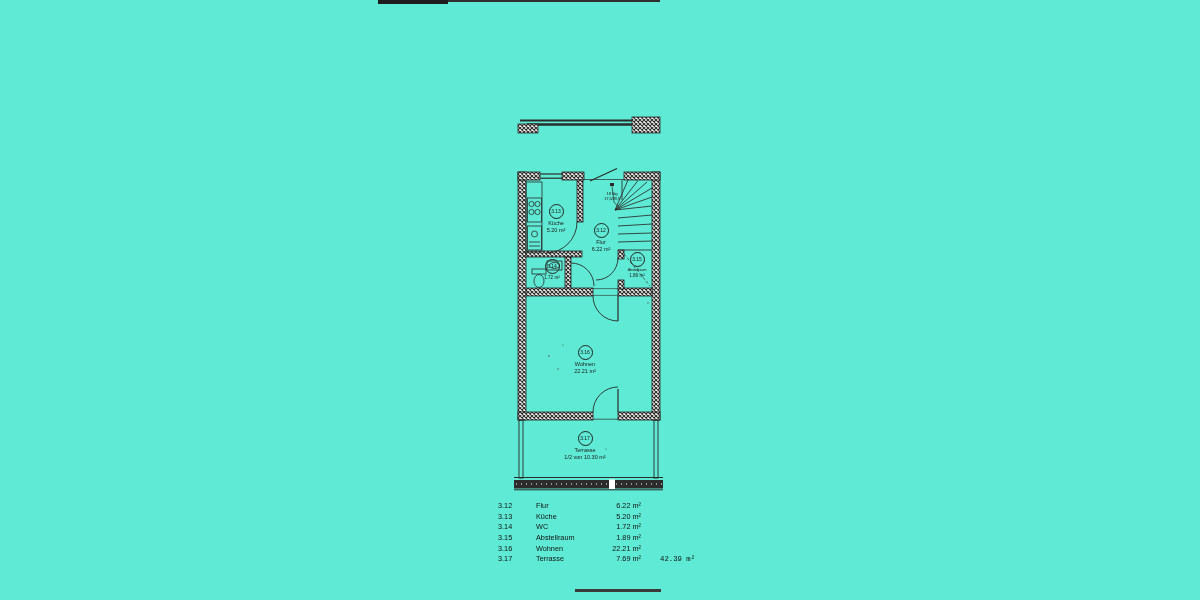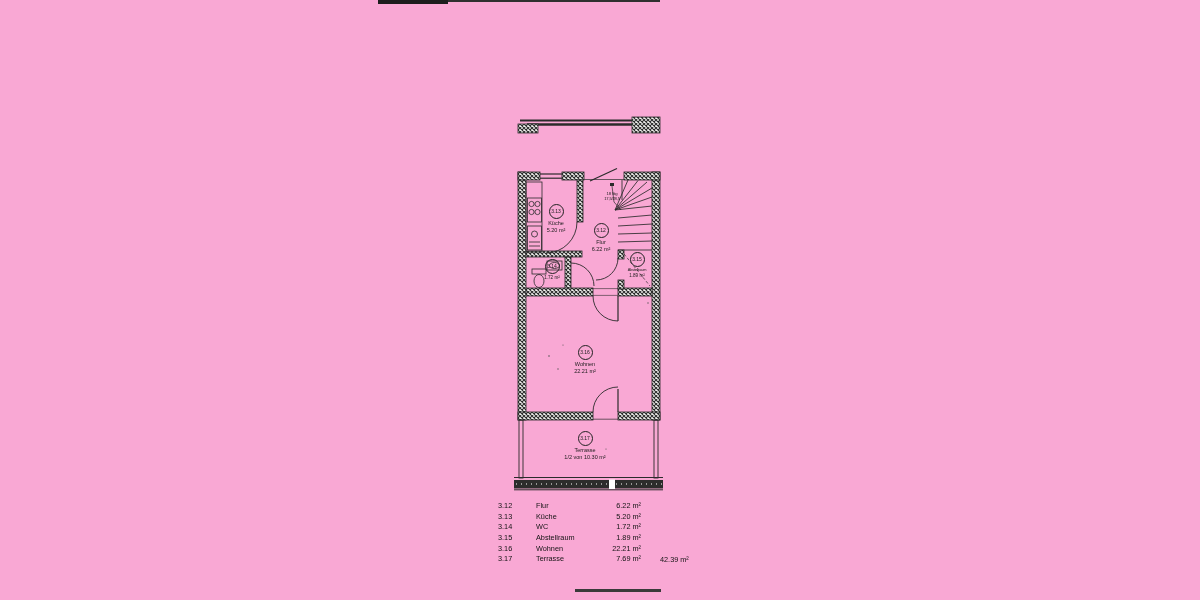--- a/index.html
+++ b/index.html
@@ -1,36 +1,36 @@
 <!DOCTYPE html>
 <html><head>
 <meta charset="utf-8">
 <style>
   html,body{margin:0;padding:0;background:#ffffff;}
-  #stage{position:relative;width:1200px;height:600px;background:#f9a8d4;overflow:hidden;
+  #stage{position:relative;width:1200px;height:600px;background:#5eead4;overflow:hidden;
          font-family:"Liberation Sans", sans-serif;color:#1f1f1f;}
   .abs{position:absolute;}
   .scanline{background:#2f2f2f;}
   
   .room-label{position:absolute;text-align:center;line-height:1.25;color:#1c1c1c;}
   .room-label .circ{display:flex;align-items:center;justify-content:center;
       width:13px;height:13px;border:1px solid #222;border-radius:50%;
       font-size:5px;margin:0 auto 1px auto;background:transparent;}
   .room-label .nm{font-size:5.5px;}
   .room-label .ar{font-size:5.5px;}
   .room-label.small .nm{font-size:3.9px;letter-spacing:-0.2px;}
   .room-label.small .ar{font-size:4.6px;}
   #stairs-note{position:absolute;left:601px;top:192px;font-size:4.2px;line-height:1.15;
       text-align:center;color:#1c1c1c;width:22px;letter-spacing:-0.2px;}
   
   #legend{position:absolute;left:498px;top:501px;width:150px;}
   .lg-row{display:grid;grid-template-columns:38px 66px 39px;height:10.7px;
       font-size:7.3px;color:#141414;}
   .lg-area{text-align:right;}
-  #legend-total{position:absolute;left:660px;top:555px;font-size:7.3px;color:#141414;}
+  #legend-total{position:absolute;left:660px;top:555px;font-size:7.3px;color:#141414;font-family:Liberation Mono, monospace;}
 </style>
 </head>
 <body>
 
 <div id="stage">
 
   <div class="abs scanline" style="left:378px;top:0;width:282px;height:2px;"></div>
   <div class="abs scanline" style="left:378px;top:0;width:70px;height:4px;background:#1d1d1d;"></div>
 
   <svg class="abs" style="left:500px;top:108px;" width="172" height="390" viewBox="500 108 172 390">

